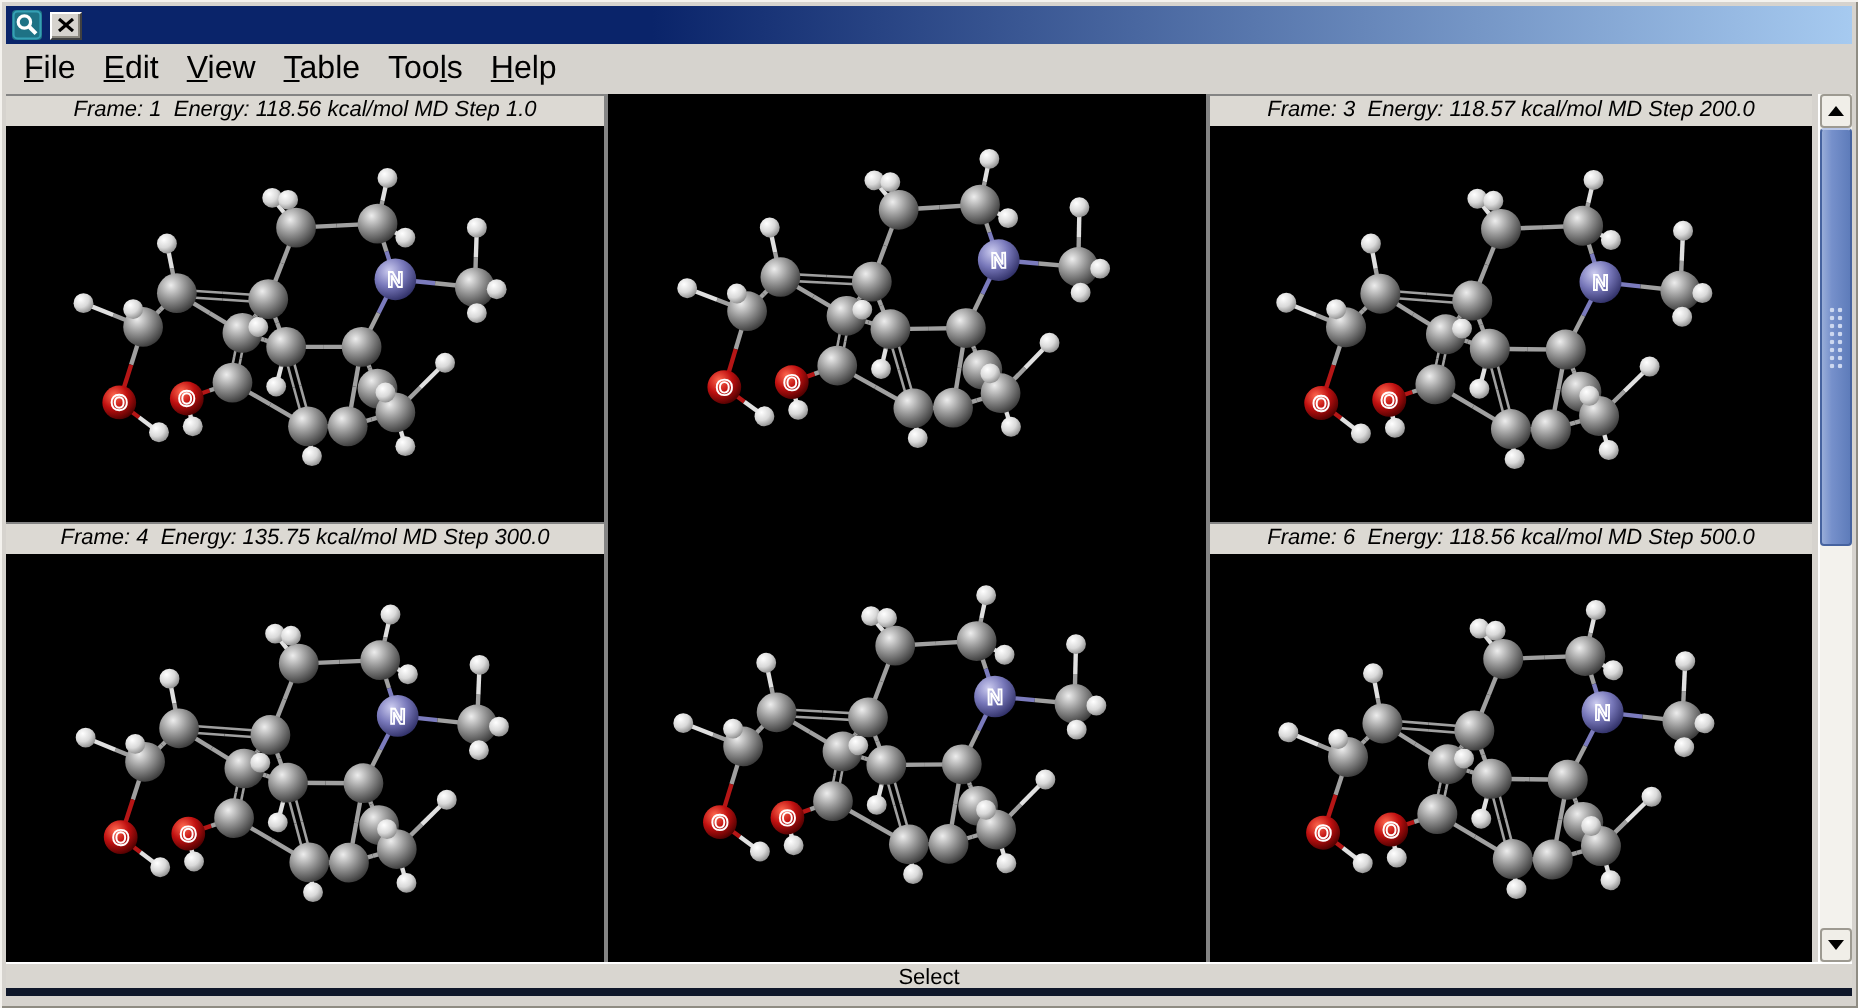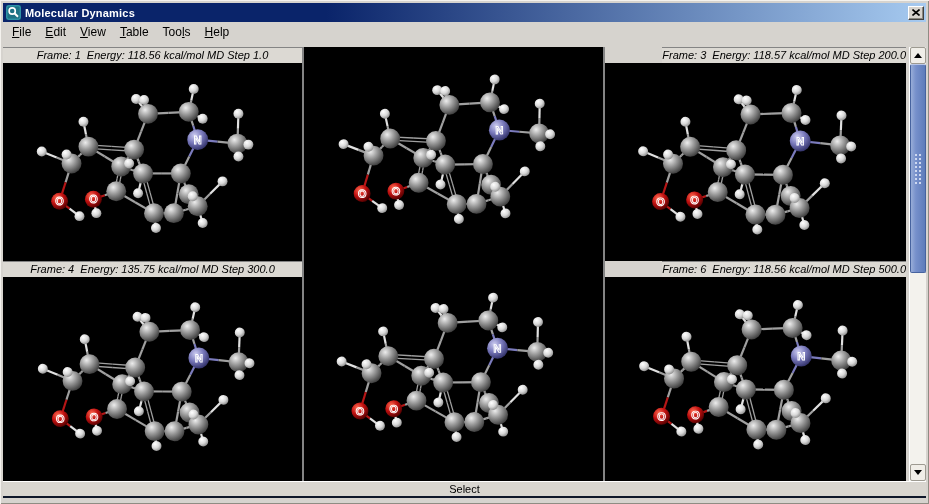--- a/index.html
+++ b/index.html
@@ -18,31 +18,31 @@
   .app-icon{width:15px;height:15px;flex:0 0 auto;margin-right:4px;}
   .title-text{color:#fff;font-size:11px;font-weight:bold;flex:1;letter-spacing:.2px;}
   .close-btn{
     width:16px;height:14px;background:#d6d3ce;border:1px solid;
     border-color:#fff #404040 #404040 #fff;box-shadow:inset -1px -1px 0 #8a877e;
     display:flex;align-items:center;justify-content:center;padding:0;cursor:default;
   }
   
   .menubar{
     position:absolute;left:3px;top:22px;width:923px;height:25px;
-    display:flex;align-items:flex-start;padding-left:2px;font-size:12px;color:#000;
+    display:flex;align-items:flex-end;padding-left:2px;font-size:16px;color:#000;
   }
   .menu-item{padding:3px 7px;}
   .menu-item u{text-underline-offset:1px;}
   
   .grid{
     position:absolute;left:3px;top:47px;width:903px;height:434px;
     display:grid;grid-template-columns:1fr 1fr 1fr;grid-template-rows:214px 1fr;
   }
   .cell{display:flex;flex-direction:column;border-right:2px solid #848484;overflow:hidden;}
-  .cell.last-col{border-right:none;align-items:flex-end;}
+  .cell.last-col{border-right:none;}
   .cell-header{
     height:16px;flex:0 0 16px;border-top:1px solid #848484;background:#dcd9d3;
     font-size:11px;line-height:15px;text-align:center;color:#000;white-space:pre;font-style:italic;
   }
   .cell-body{flex:1;background:#000;}
   .cell-body svg{display:block;width:100%;height:100%;}
   .atom-label{fill:none;stroke:#ffffff;stroke-width:0.95;
     font:bold 11px "Liberation Sans",sans-serif;text-anchor:middle;}
   
   .scrollbar{
@@ -64,21 +64,21 @@
     border:1px solid #46639f;border-top-color:#b9c7e7;border-radius:2px;
   }
   .thumb-grip{
     position:absolute;left:3px;right:3px;top:50%;margin-top:-16px;height:32px;
     background-image:radial-gradient(circle,#cdd8f0 1px,transparent 1.3px);
     background-size:4px 4px;
   }
   
   .statusbar{
     position:absolute;left:3px;top:481px;width:923px;height:17px;
-    background:#d9d6d0;border-top:1px solid #fff;border-bottom:2px solid #0f172a;
+    background:#d9d6d0;border-top:1px solid #fff;border-bottom:4px solid #0f172a;
     font-size:11px;line-height:15px;text-align:center;color:#000;
   }
 </style>
 </head>
 <body>
 
 <div id="window">
 
   <svg width="0" height="0" style="position:absolute">
     <defs>
@@ -105,21 +105,20 @@
     </defs>
   </svg>
 
   <div class="titlebar">
     <svg class="app-icon" viewBox="0 0 15 15">
       <rect x="0" y="0" width="15" height="15" rx="2" fill="#1e7285"></rect>
       <rect x="0.8" y="0.8" width="13.4" height="13.4" rx="2" fill="none" stroke="#35a0b5" stroke-width="1"></rect>
       <circle cx="6.2" cy="6" r="3.1" fill="none" stroke="#fff" stroke-width="1.6"></circle>
       <line x1="8.7" y1="8.5" x2="12" y2="11.8" stroke="#fff" stroke-width="2"></line>
     </svg>
-    <span class="title-text">Molecular Dynamics</span>
     <button class="close-btn">
       <svg width="8" height="7" viewBox="0 0 8 7">
         <line x1="0.5" y1="0.5" x2="7.5" y2="6.5" stroke="#000" stroke-width="1.6"></line>
         <line x1="7.5" y1="0.5" x2="0.5" y2="6.5" stroke="#000" stroke-width="1.6"></line>
       </svg>
     </button>
   </div>
 
   <div class="menubar">
     <span class="menu-item"><u>F</u>ile</span>

